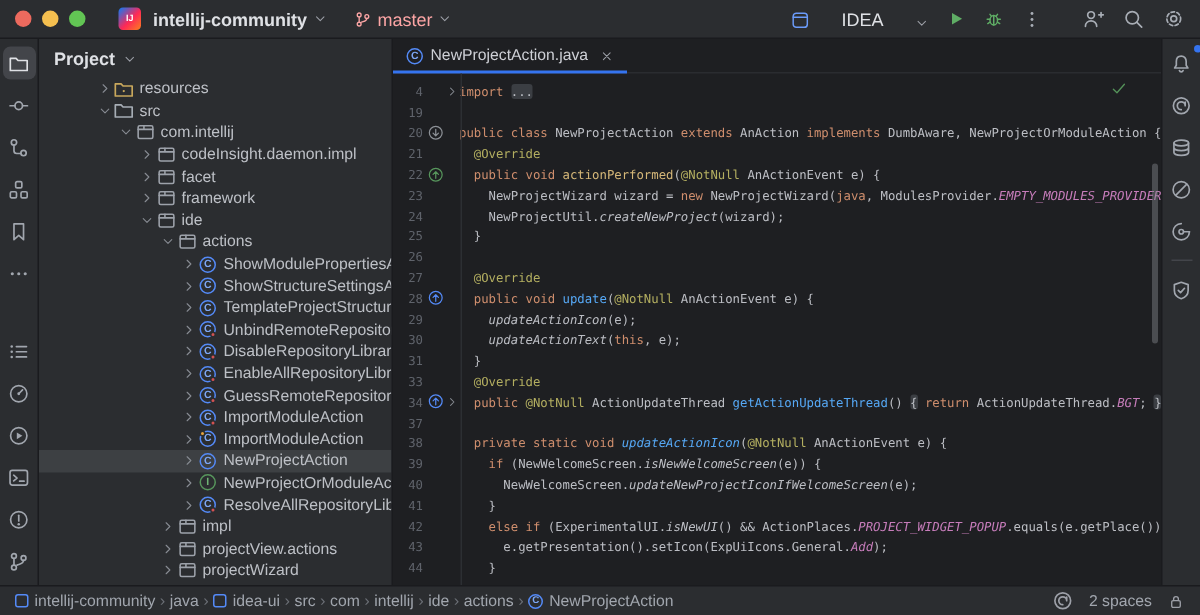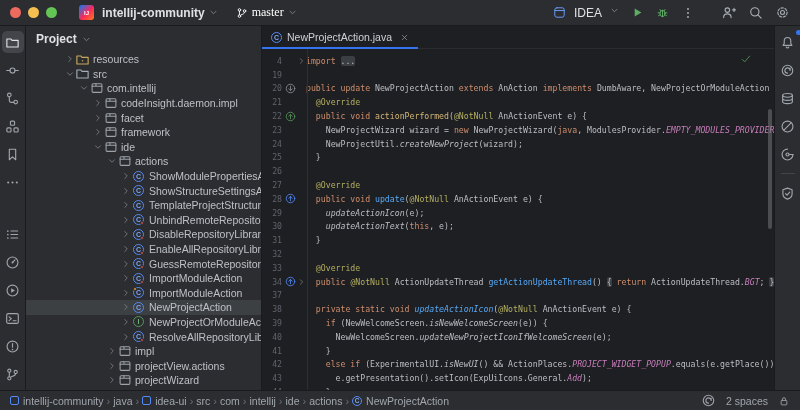--- a/index.html
+++ b/index.html
@@ -10,23 +10,23 @@
   .titlebar { height:26px; background:#2b2d30; border-bottom:1px solid #1a1b1e;
               display:flex; align-items:center; padding:0 10px; gap:8px; }
   .traffic { display:flex; gap:7px; margin-right:14px; }
   .tl { width:11px; height:11px; border-radius:50%; }
   .tl.r { background:#ec6a5e; } .tl.y { background:#f5bf4f; } .tl.g { background:#62c554; }
   .ij-logo { width:15px; height:15px; border-radius:3px;
              background:linear-gradient(135deg,#087cfa 0%,#fe2857 55%,#fc801d 100%);
              display:flex; align-items:center; justify-content:center;
              color:#fff; font-size:6px; font-weight:bold; }
   .tb-item { display:flex; align-items:center; gap:4px; color:#dfe1e5; font-size:12px; font-weight:600; }
-  .tb-item.dim { color:#ffffff; font-weight:400;font-family:Liberation Serif, serif; }
+  .tb-item.dim { color:#fca5a5; font-weight:400; }
   .tb-right { margin-left:auto; display:flex; align-items:center; gap:12px; }
-  .runcfg { display:flex; align-items:flex-start; gap:8px; color:#dfe1e5; font-size:12px; }
+  .runcfg { display:flex; align-items:flex-end; gap:21px; color:#dfe1e5; font-size:12px; }
   .icon-box { display:inline-flex; align-items:center; justify-content:center; line-height:0; }
   .icon-box svg { display:block; }
   .chev { color:#9da0a8; }
   .green { color:#5fad65; }
   .graybtn { color:#a8adb5; position:relative; }
   .dot-badge { position:absolute; top:-1px; right:-2px; width:5px; height:5px;
                border-radius:50%; background:#3574f0; }
 
   
   .app { display:flex; height:364px; }
@@ -686,21 +686,21 @@
           <span class="ln">20</span>
           <span class="gslot">
             <span class="icon-box" style="color: rgb(140, 144, 150);">
               <svg width="11" height="11" viewBox="0 0 16 16" fill="none" stroke="currentColor" stroke-width="1.2" stroke-linecap="round" stroke-linejoin="round">
                 <circle cx="8" cy="8" r="6.2"></circle>
                 <path d="M8 4.6v6.2M5.4 8.4L8 11l2.6-2.6"></path>
               </svg>
             </span>
           </span>
           <span class="fslot"></span>
-          <span class="ctext"><span class="tk-kw">public update </span><span class="tk-pl">NewProjectAction </span><span class="tk-kw">extends </span><span class="tk-pl">AnAction </span><span class="tk-kw">implements </span><span class="tk-pl">DumbAware, NewProjectOrModuleAction {</span></span>
+          <span class="ctext"><span class="tk-kw">public class </span><span class="tk-pl">NewProjectAction </span><span class="tk-kw">extends </span><span class="tk-pl">AnAction </span><span class="tk-kw">implements </span><span class="tk-pl">DumbAware, NewProjectOrModuleAction {</span></span>
         </div>
         <div class="code-line">
           <span class="ln">21</span>
           <span class="gslot"></span>
           <span class="fslot"></span>
           <span class="ctext"><span class="tk-pl">  </span><span class="tk-ann">@Override</span></span>
         </div>
         <div class="code-line">
           <span class="ln">22</span>
           <span class="gslot">
@@ -769,26 +769,20 @@
           <span class="fslot"></span>
           <span class="ctext"><span class="tk-pl">    </span><span class="tk-it">updateActionText</span><span class="tk-pl">(</span><span class="tk-kw">this</span><span class="tk-pl">, e);</span></span>
         </div>
         <div class="code-line">
           <span class="ln">31</span>
           <span class="gslot"></span>
           <span class="fslot"></span>
           <span class="ctext"><span class="tk-pl">  }</span></span>
         </div>
         <div class="code-line">
-          <span class="ln">32</span>
-          <span class="gslot"></span>
-          <span class="fslot"></span>
-          <span class="ctext"></span>
-        </div>
-        <div class="code-line">
           <span class="ln">33</span>
           <span class="gslot"></span>
           <span class="fslot"></span>
           <span class="ctext"><span class="tk-pl">  </span><span class="tk-ann">@Override</span></span>
         </div>
         <div class="code-line">
           <span class="ln">34</span>
           <span class="gslot">
             <span class="icon-box" style="color: rgb(84, 138, 247);">
               <svg width="11" height="11" viewBox="0 0 16 16" fill="none" stroke="currentColor" stroke-width="1.2" stroke-linecap="round" stroke-linejoin="round">

